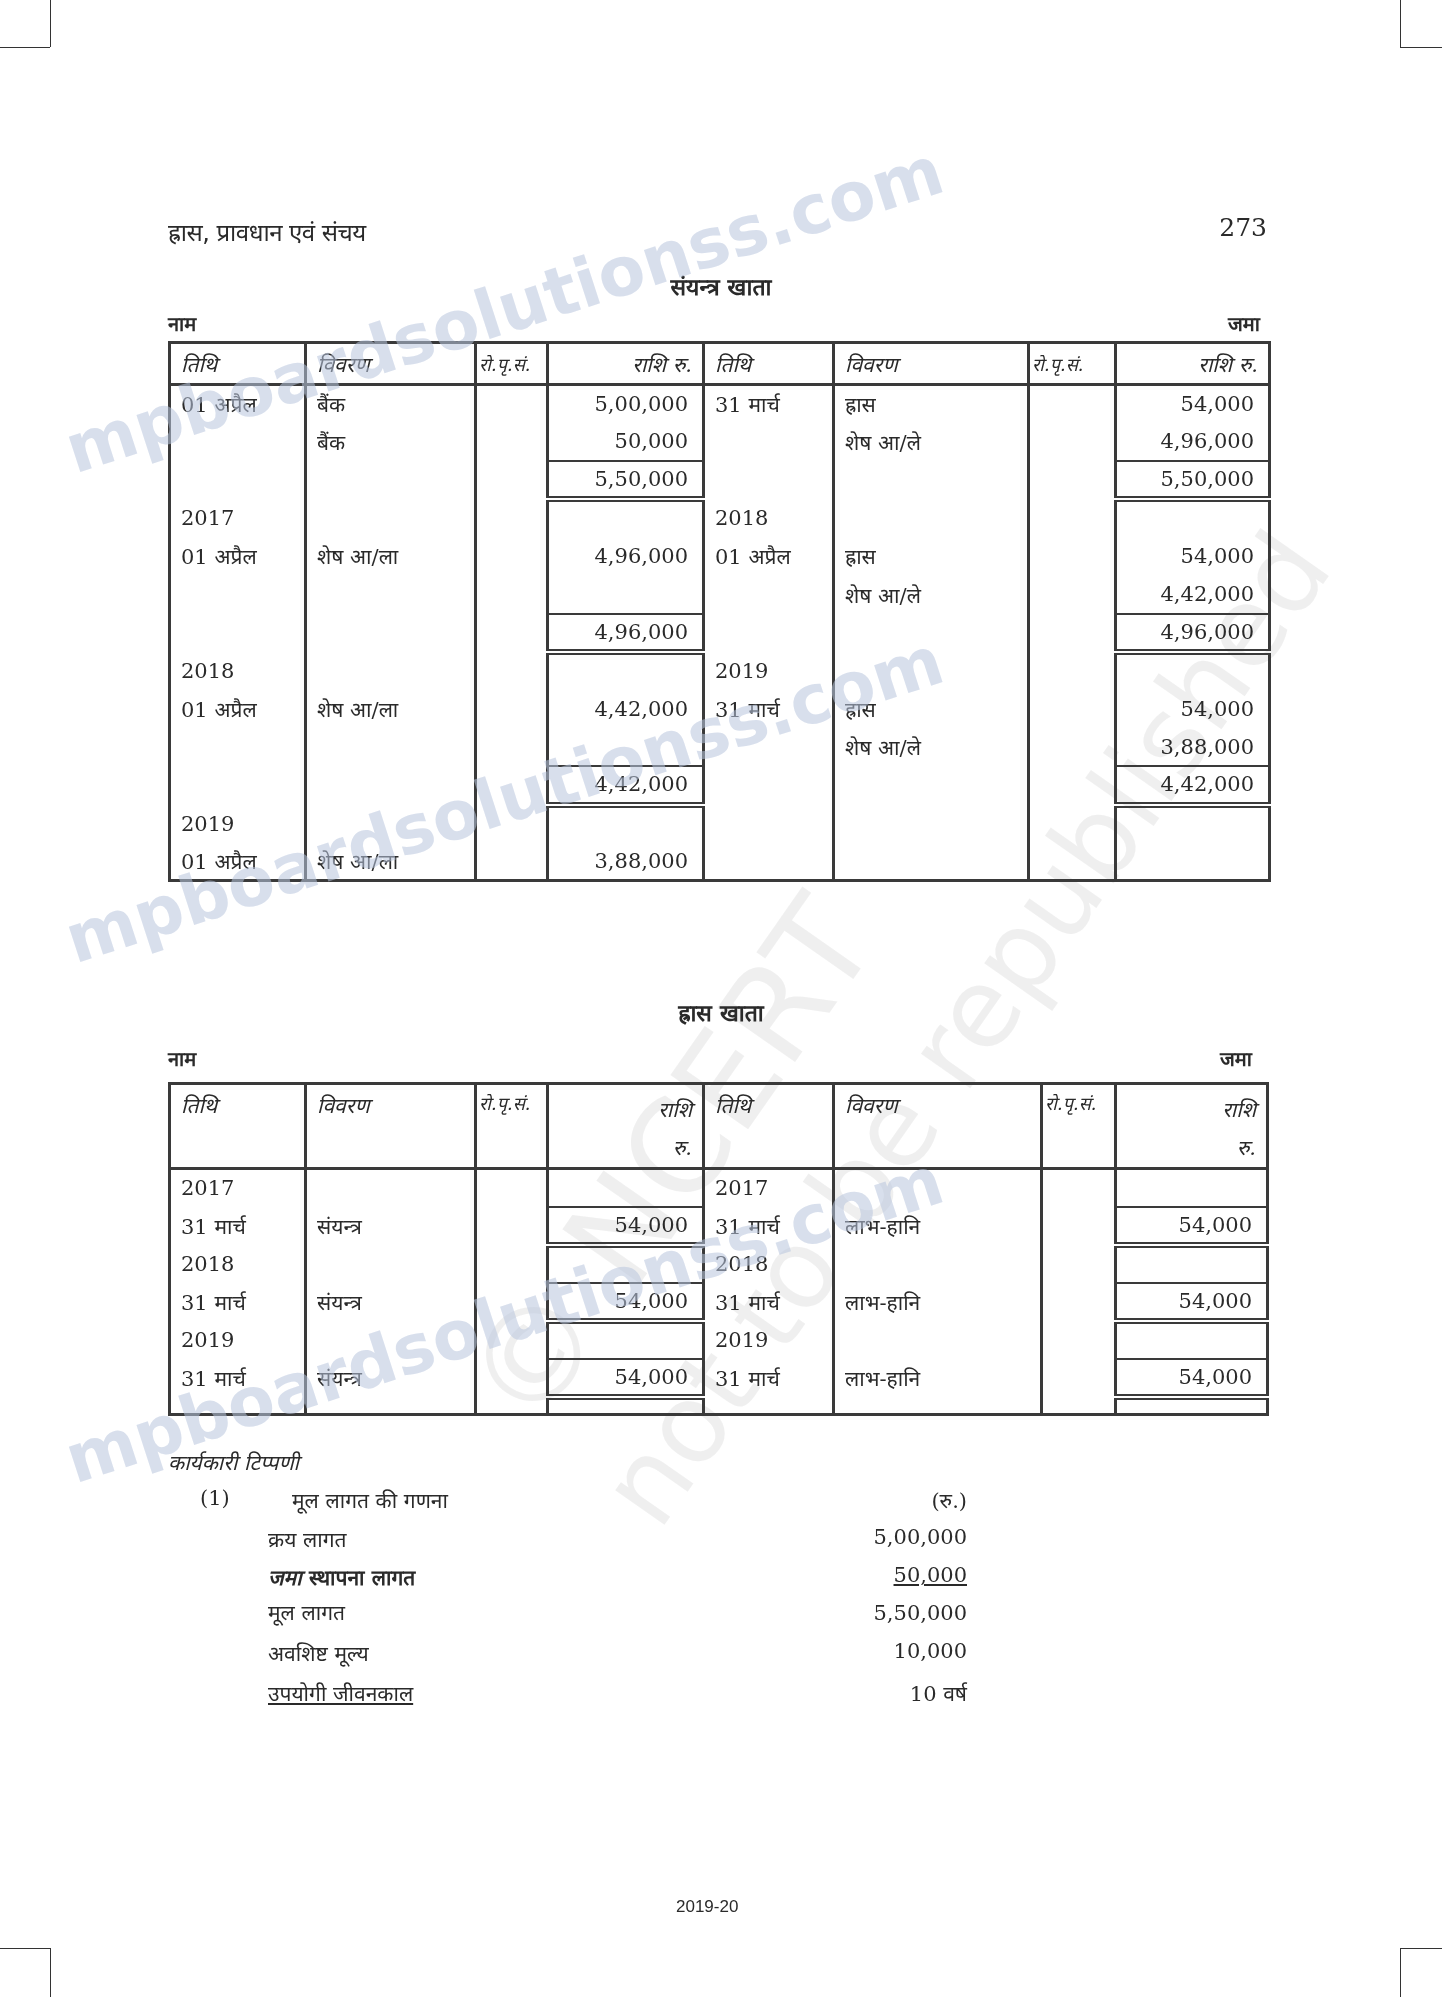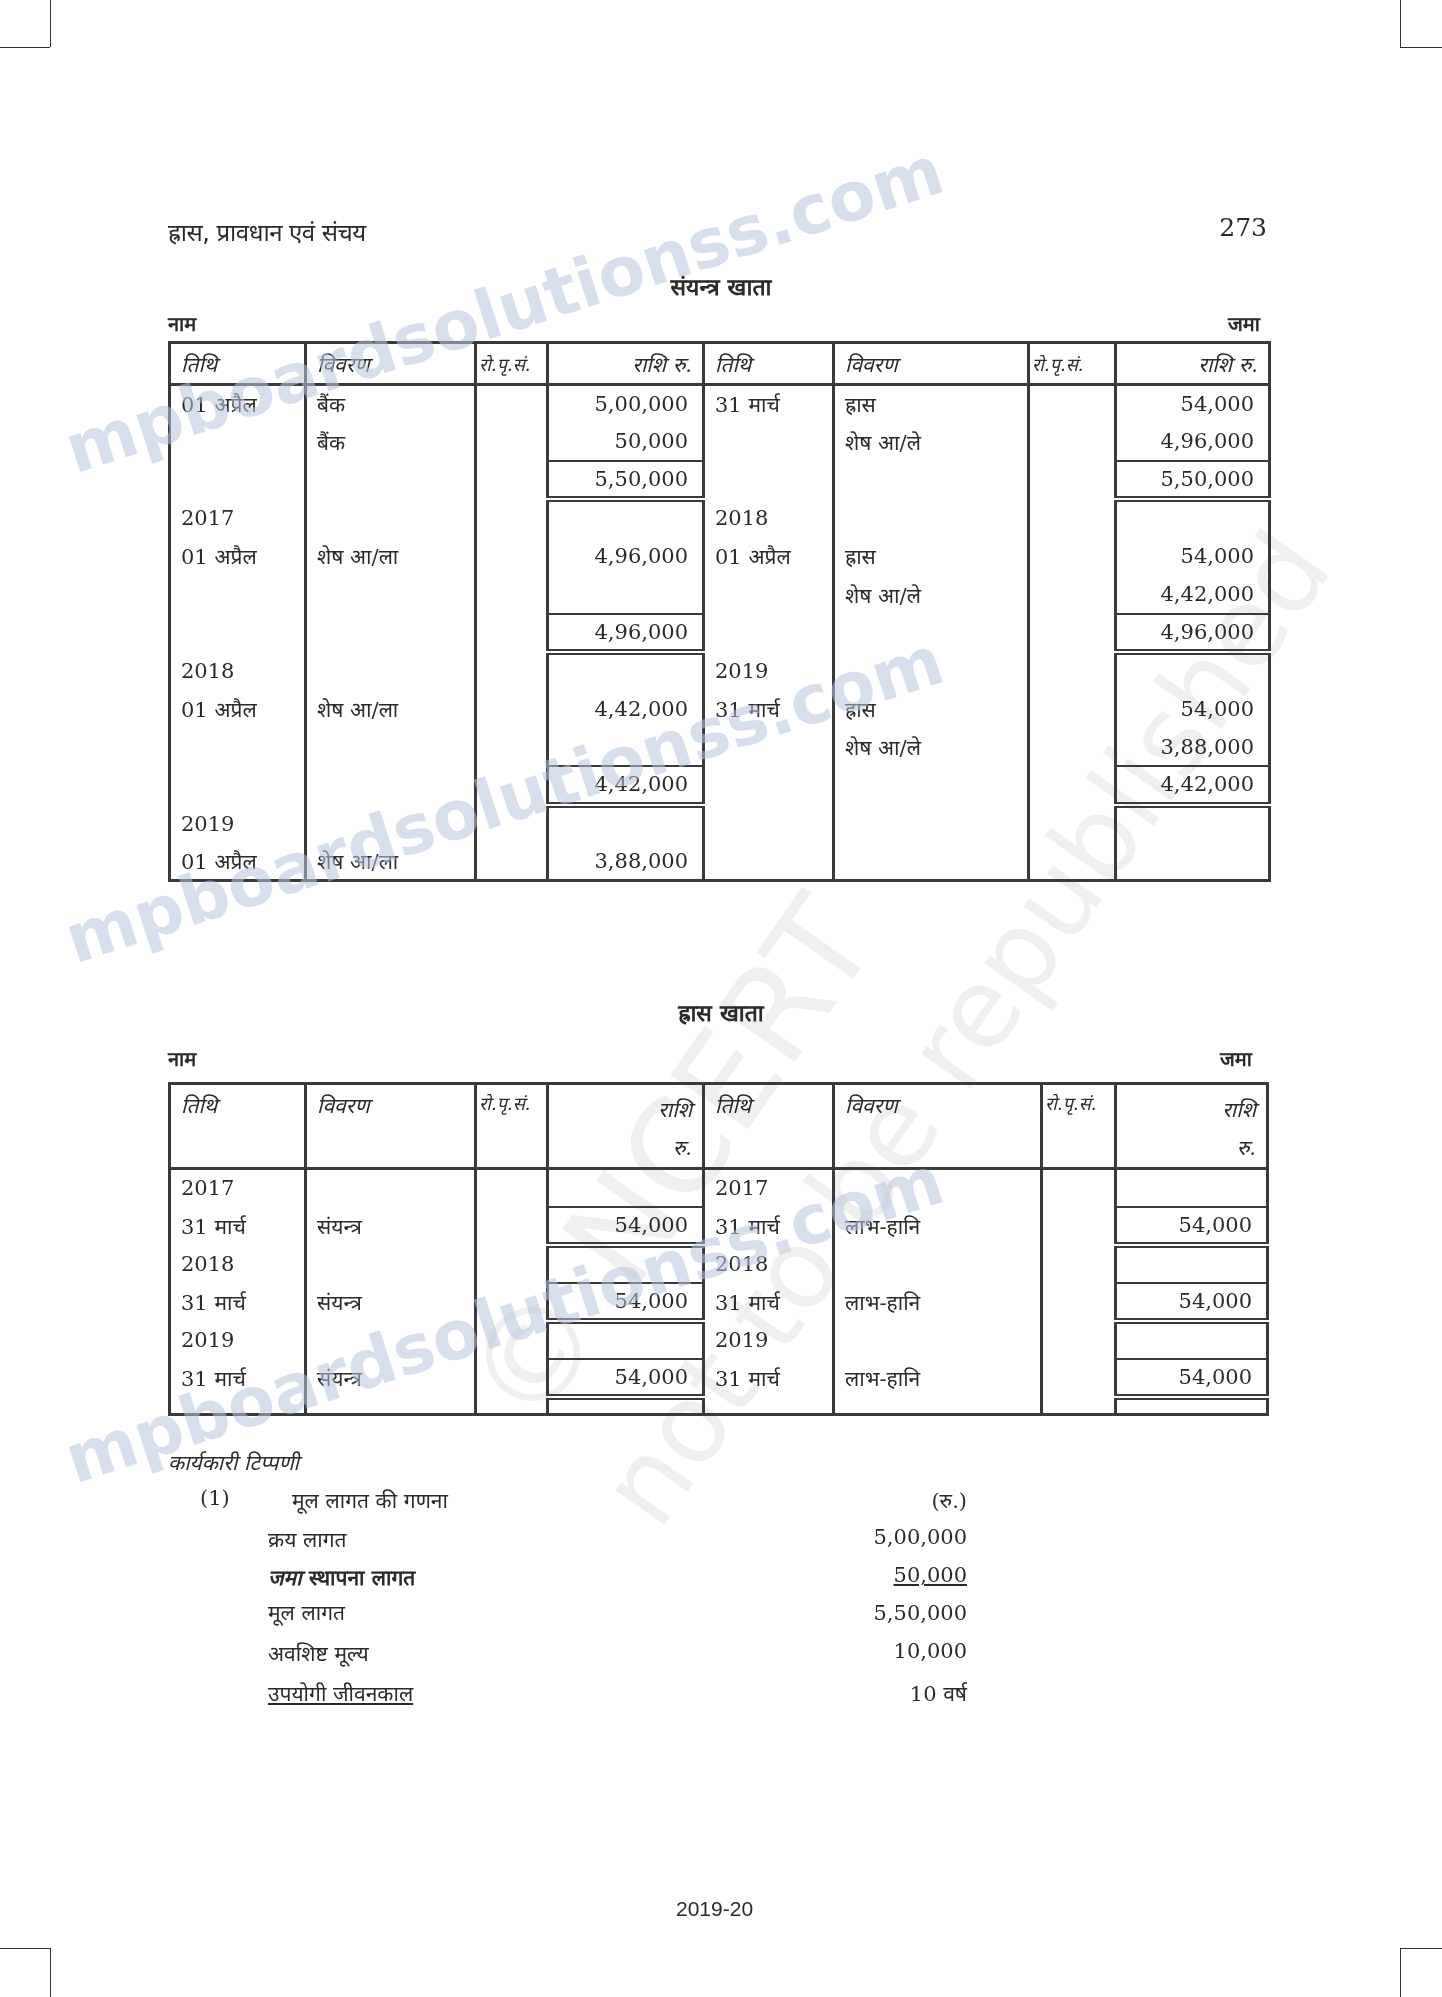--- a/index.html
+++ b/index.html
@@ -26,21 +26,21 @@
   table.ledger th.lf { padding: 0 2px; font-size: 18px; }
   table.ledger td.amt { text-align: right; padding-right: 14px; }
   table.ledger td.total { border-top: 2px solid #3a3a3a; border-bottom: 6px double #3a3a3a; }
   table.ledger td.italic { font-style: italic; }
 
   .wn-title { left: 168px; top: 1448px; font-size: 21px; font-style: italic; font-family: "DejaVu Sans", sans-serif; }
   .wn-num { left: 200px; font-size: 21px; }
   .wn-label { left: 268px; font-size: 21px; font-family: "DejaVu Sans", sans-serif; }
   .wn-val { right: 475px; font-size: 21px; text-align: right; }
   .underline { text-decoration: underline; }
-  .footer { left: 676px; top: 1897px; font-size: 21px; font-family: "Liberation Sans", sans-serif; }
+  .footer { left: 676px; top: 1897px; font-size: 17px; font-family: "Liberation Sans", sans-serif; }
 
   .wm { position: absolute; color: #b9c6de; font-family: "DejaVu Sans", sans-serif; font-weight: bold; font-size: 68px; opacity: 0.55; transform-origin: left bottom; white-space: nowrap; pointer-events: none; }
   .wm2 { position: absolute; color: #d4d4d4; font-family: "DejaVu Sans", sans-serif; font-size: 130px; opacity: 0.35; white-space: nowrap; transform-origin: left bottom; pointer-events: none; }
 </style>
 </head>
 <body>
 
 <div class="crop" style="left:50px;top:0;width:1px;height:47px;"></div>
 <div class="crop" style="left:0;top:47px;width:50px;height:1px;"></div>
 <div class="crop" style="left:1400px;top:0;width:1px;height:47px;"></div>

